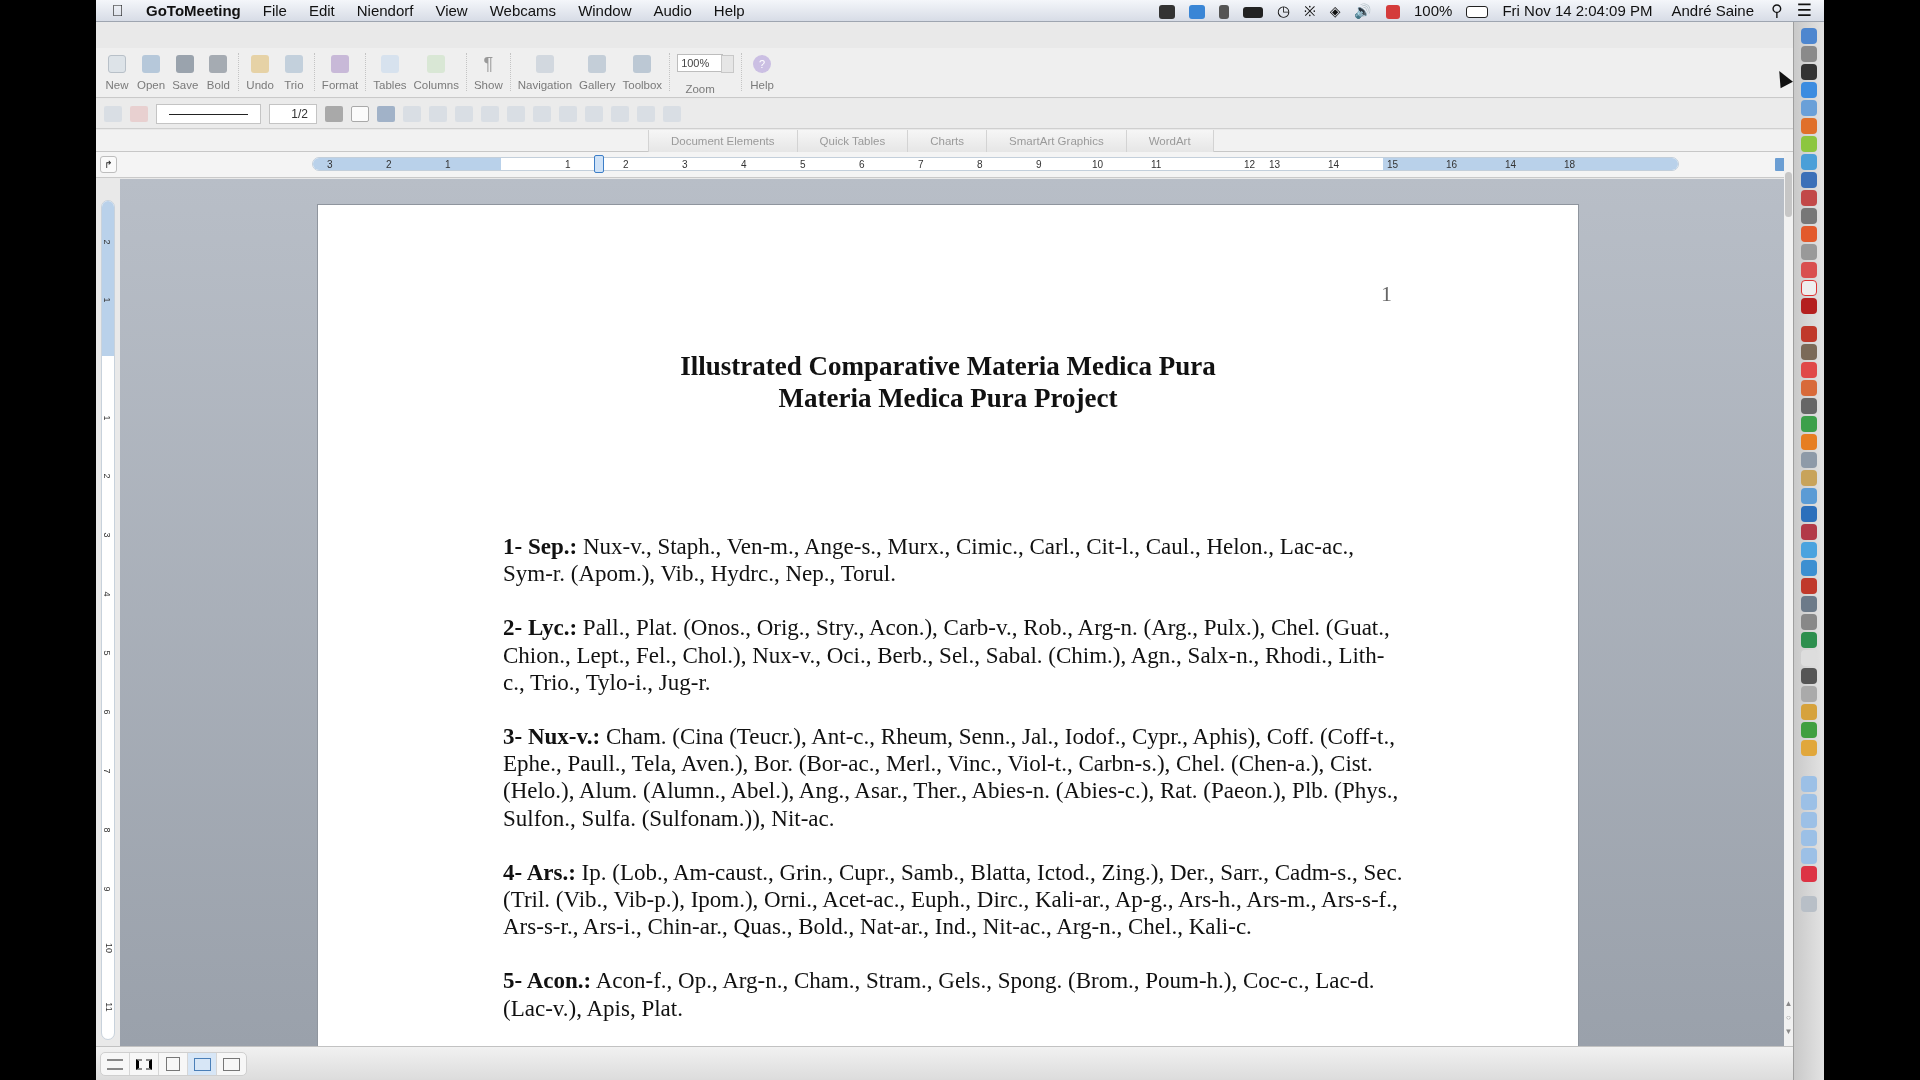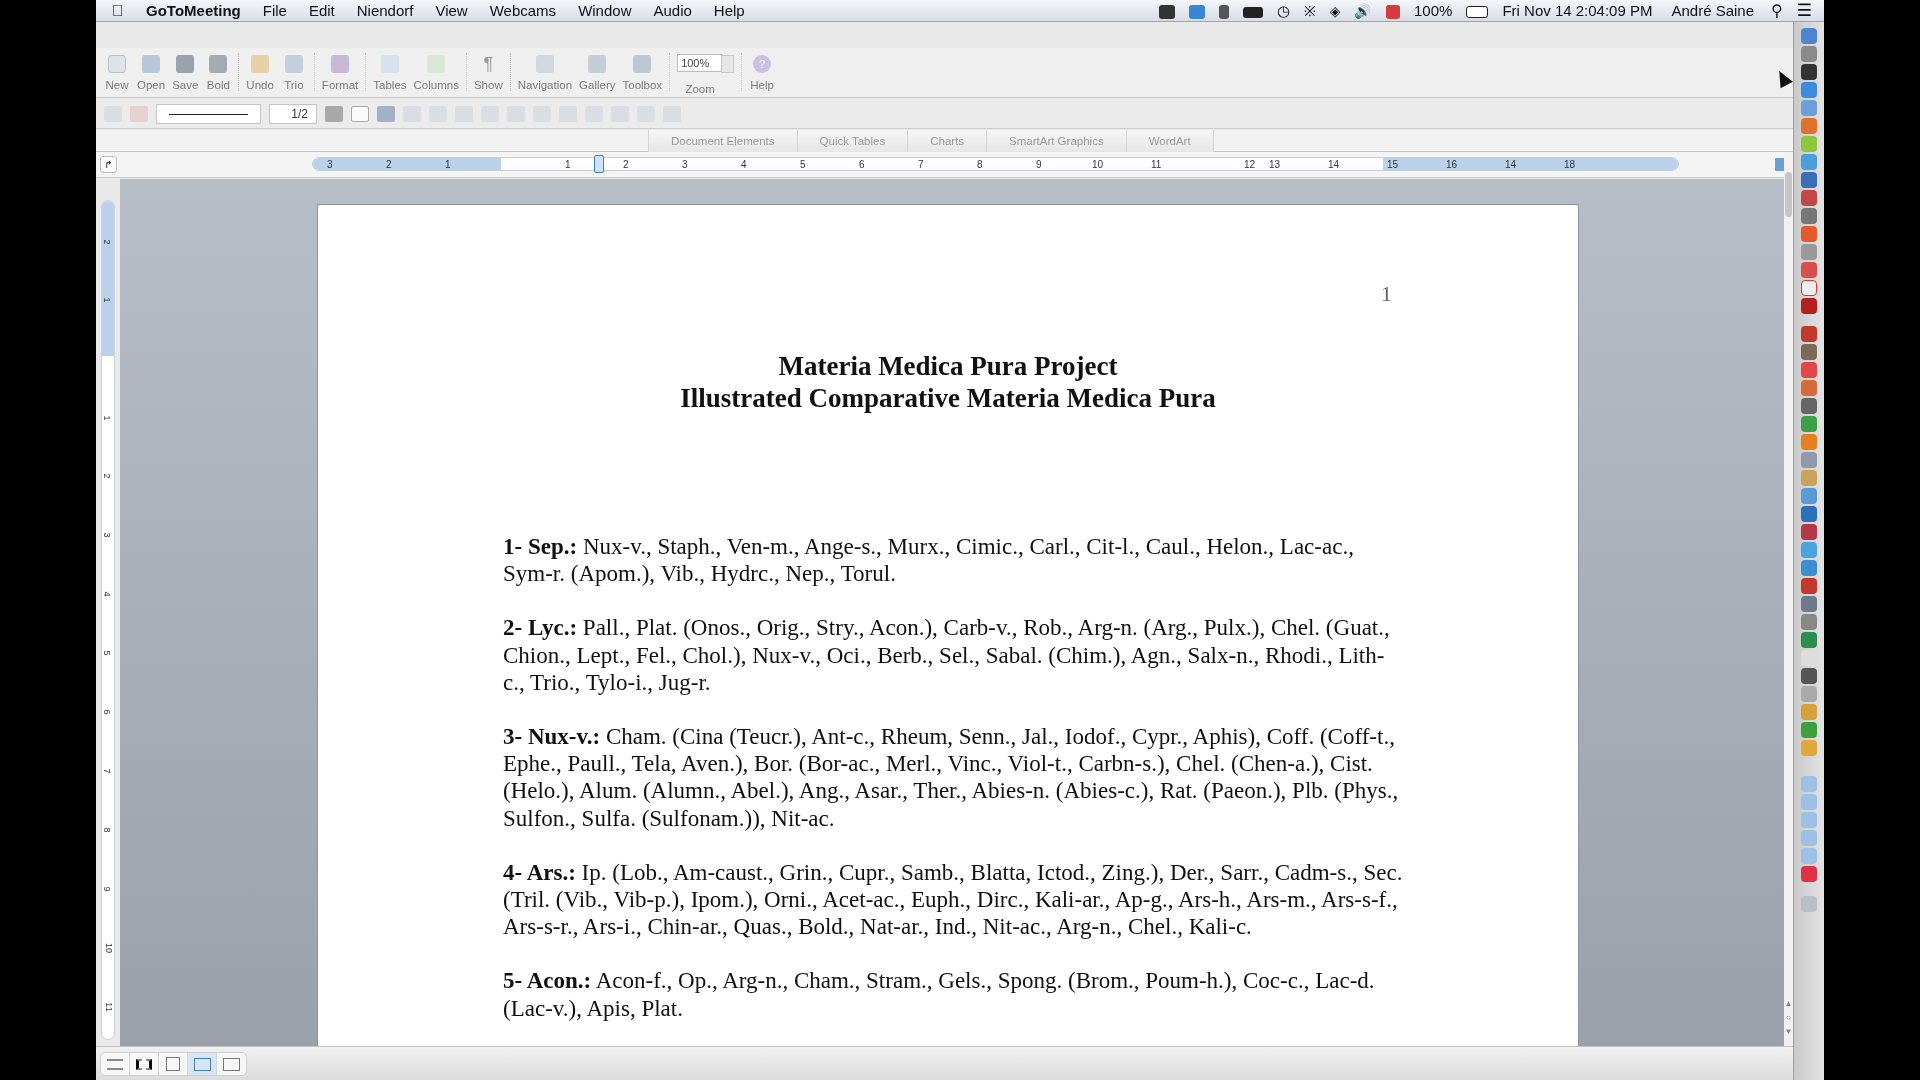--- a/index.html
+++ b/index.html
@@ -284,22 +284,22 @@
     <span class="vnum" style="top:624px">8</span>
     <span class="vnum" style="top:683px">9</span>
     <span class="vnum" style="top:742px">10</span>
     <span class="vnum" style="top:801px">11</span>
   </div>
 
   <div class="docarea">
     <div class="page">
       <div class="pgnum">1</div>
       <div class="doctitle">
+        <div>Illustrated Comparative Materia Medica Pura</div>
         <div>Materia Medica Pura Project</div>
-        <div>Illustrated Comparative Materia Medica Pura</div>
       </div>
       <div class="body">
         <p class="para"><b>1- Sep.:</b><span> Nux-v., Staph., Ven-m., Ange-s., Murx., Cimic., Carl., Cit-l., Caul., Helon., Lac-ac., Sym-r. (Apom.), Vib., Hydrc., Nep., Torul.</span></p>
         <p class="para"><b>2- Lyc.:</b><span> Pall., Plat. (Onos., Orig., Stry., Acon.), Carb-v., Rob., Arg-n. (Arg., Pulx.), Chel. (Guat., Chion., Lept., Fel., Chol.), Nux-v., Oci., Berb., Sel., Sabal. (Chim.), Agn., Salx-n., Rhodi., Lith-c., Trio., Tylo-i., Jug-r.</span></p>
         <p class="para"><b>3- Nux-v.:</b><span> Cham. (Cina (Teucr.), Ant-c., Rheum, Senn., Jal., Iodof., Cypr., Aphis), Coff. (Coff-t., Ephe., Paull., Tela, Aven.), Bor. (Bor-ac., Merl., Vinc., Viol-t., Carbn-s.), Chel. (Chen-a.), Cist. (Helo.), Alum. (Alumn., Abel.), Ang., Asar., Ther., Abies-n. (Abies-c.), Rat. (Paeon.), Plb. (Phys., Sulfon., Sulfa. (Sulfonam.)), Nit-ac.</span></p>
         <p class="para"><b>4- Ars.:</b><span> Ip. (Lob., Am-caust., Grin., Cupr., Samb., Blatta, Ictod., Zing.), Der., Sarr., Cadm-s., Sec. (Tril. (Vib., Vib-p.), Ipom.), Orni., Acet-ac., Euph., Dirc., Kali-ar., Ap-g., Ars-h., Ars-m., Ars-s-f., Ars-s-r., Ars-i., Chin-ar., Quas., Bold., Nat-ar., Ind., Nit-ac., Arg-n., Chel., Kali-c.</span></p>
         <p class="para"><b>5- Acon.:</b><span> Acon-f., Op., Arg-n., Cham., Stram., Gels., Spong. (Brom., Poum-h.), Coc-c., Lac-d. (Lac-v.), Apis, Plat.</span></p>
       </div>
     </div>
   </div>

